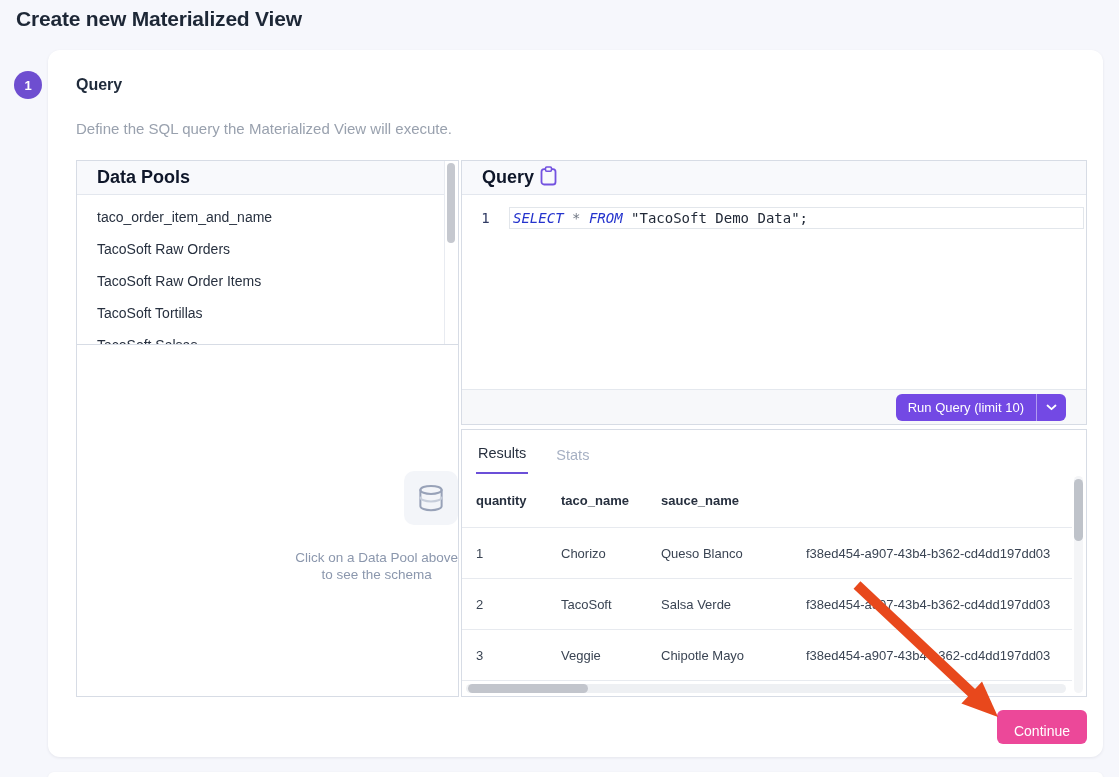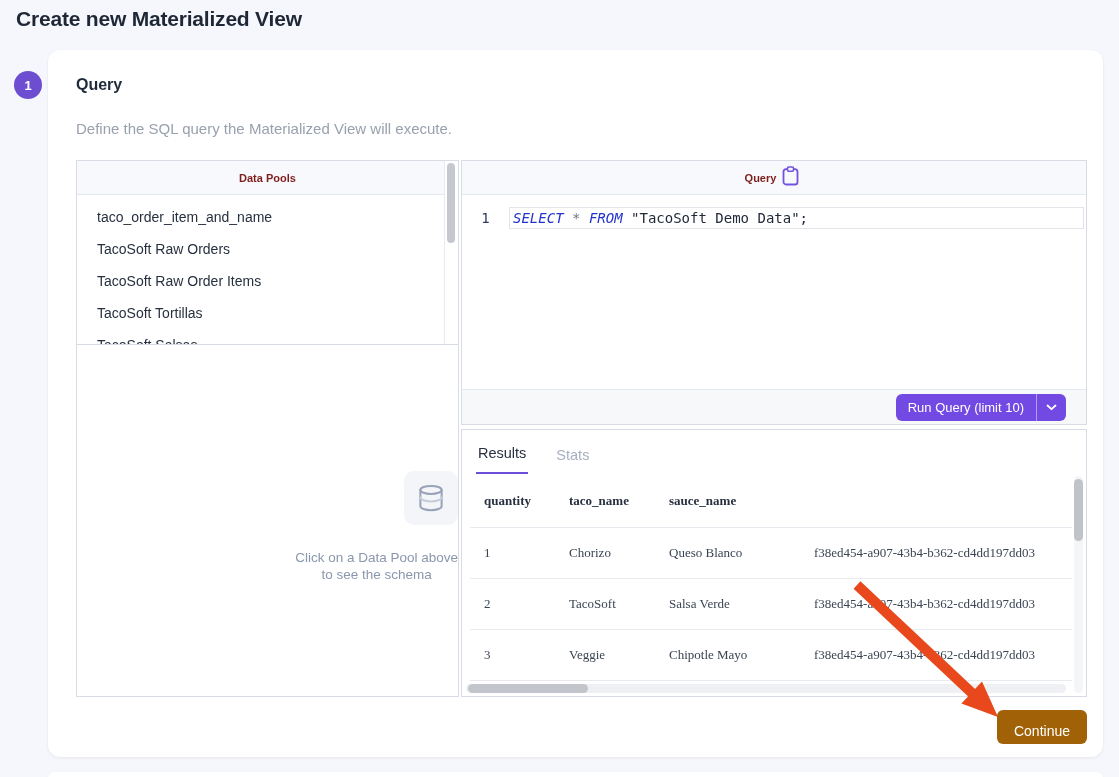--- a/index.html
+++ b/index.html
@@ -22,22 +22,22 @@
   .step-desc    { position:absolute; left:28px; top:70px; margin:0; font-size:15px; color:#99a1ae; }
 
   .panels { position:absolute; left:28px; top:110px; width:1011px; height:537px; }
 
   
   .left-col { position:absolute; left:0; top:0; width:383px; height:537px; }
 
   .pools-panel { position:absolute; left:0; top:0; right:0; height:185px; border:1px solid #d7dce5;
                  background:#fff; overflow:hidden; }
   .panel-header { height:34px; background:#f8f9fc; border-bottom:1px solid #e3e7ee; display:flex;
-                  align-items:center; justify-content:center; padding:0 20px; font-size:11px;
-                  font-weight:700; color:#7f1d1d; }
+                  align-items:center; justify-content:flex-start; padding:0 20px; font-size:18px;
+                  font-weight:700; color:#0f172a; }
   .pools-list { position:absolute; left:0; top:34px; right:14px; bottom:0; padding-top:6px; overflow:hidden; }
   .pool-item { height:32px; line-height:32px; padding:0 20px; font-size:14px; color:#27303f; white-space:nowrap; cursor:pointer; }
   .pools-gutter { position:absolute; top:0; right:0; width:14px; height:100%; border-left:1px solid #e8ebf1; background:#fff; }
   .pools-gutter .thumb { position:absolute; left:2px; top:2px; width:8px; height:80px; border-radius:4px; background:#c5c8cf; }
 
   .schema-panel { position:absolute; left:0; top:185px; right:0; bottom:0; border:1px solid #d7dce5;
                   border-top:none; background:#fff; display:flex; flex-direction:column; align-items:flex-end;
                   padding-top:126px; }
   .db-icon-box { width:54px; height:54px; border-radius:10px; background:#f3f5f9; display:flex;
                  align-items:center; justify-content:center; }
@@ -66,32 +66,32 @@
              color:#fff; font-size:13px; cursor:pointer; overflow:hidden;text-align:center; }
   .run-btn .label { padding:0 12px; display:flex; align-items:center; }
   .run-btn .divider { width:1px; background:rgba(255,255,255,.45); }
   .run-btn .chev { width:29px; display:flex; align-items:center; justify-content:center; }
 
   .results-panel { position:absolute; left:0; right:0; top:269px; bottom:0; border:1px solid #d7dce5; background:#fff; }
   .tabs { position:absolute; left:0; top:0; height:44px; display:flex; padding-left:14px; gap:26px; align-items:flex-end; }
   .tab { font-size:14.5px; padding:0 2px 11px; color:#a6b0c3; cursor:pointer; }
   .tab.active { color:#27303f; font-weight:500; border-bottom:2px solid #6b4fd8; }
 
-  .table-grid { position:absolute; left:8px; right:14px; top:44px;font-family:Liberation Serif, serif; }
+  .table-grid { position:absolute; left:0; right:14px; top:44px; }
   .thead, .trow { display:grid; grid-template-columns:85px 100px 145px 1fr; padding-left:14px;
                   align-items:center; border-bottom:1px solid #e7eaef; white-space:nowrap; }
   .thead { height:54px; font-size:13px; font-weight:700; color:#27303f; }
   .trow  { height:51px; font-size:13px; color:#3a4453; }
 
   .hscroll { position:absolute; left:4px; right:20px; bottom:3px; height:9px; background:#eef0f3; border-radius:5px; }
   .hscroll .thumb { position:absolute; left:2px; top:0; width:120px; height:9px; border-radius:5px; background:#c2c5cc; }
   .vscroll { position:absolute; right:3px; top:46px; bottom:3px; width:9px; background:#f4f5f7; border-radius:5px; }
   .vscroll .thumb { position:absolute; left:0; top:3px; width:9px; height:62px; border-radius:5px; background:#bfc3ca; }
 
-  .continue-btn { position:absolute; right:16px; top:660px; height:34px; padding:13px 17px; background:#a16207;
+  .continue-btn { position:absolute; right:16px; top:660px; height:34px; padding:13px 17px; background:#ec4899;
                   color:#fff; border:none; border-radius:6px; font-size:14px; font-family:inherit; cursor:pointer; }
 
   .arrow-svg { position:absolute; left:840px; top:575px; z-index:5; pointer-events:none; }
 
   .next-card { position:absolute; left:48px; top:772px; width:1055px; height:6px; background:#fff;
                border-radius:12px 12px 0 0; box-shadow:0 1px 3px rgba(20,30,55,.08); }
 </style>
 </head>
 <body>
 

